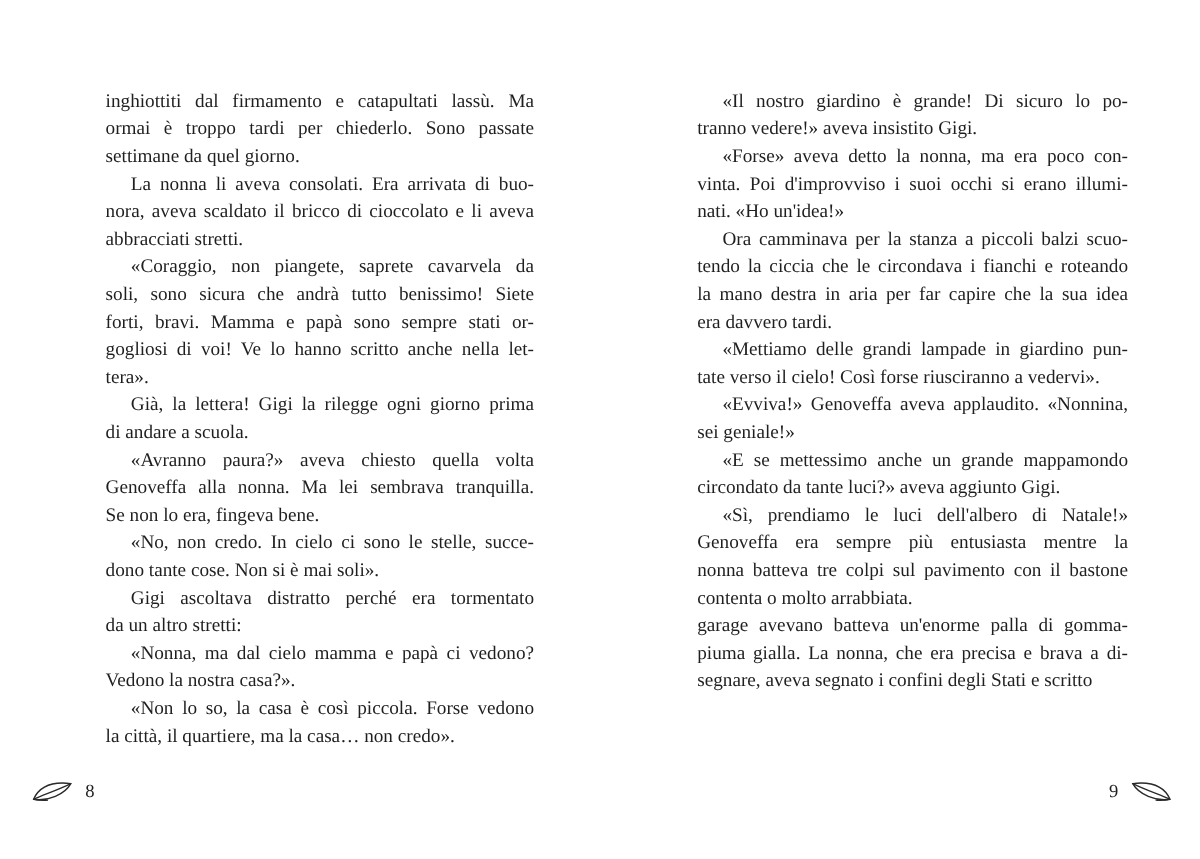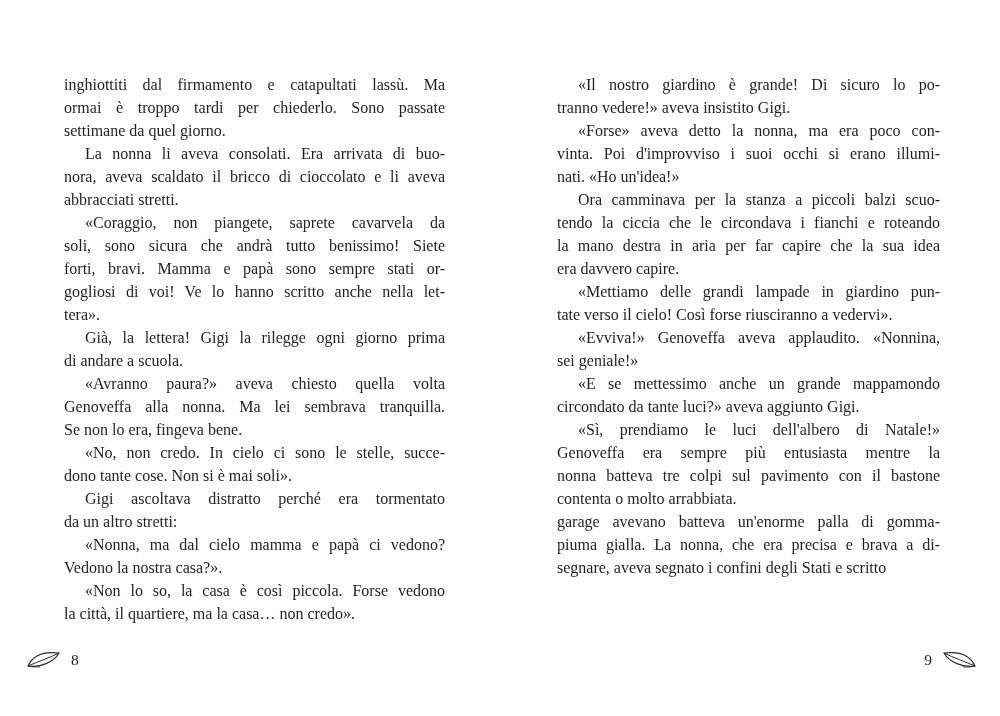--- a/index.html
+++ b/index.html
@@ -24,20 +24,21 @@
   }
   .text-col.left  { left: 64px;  width: 381px; }
   .text-col.right { left: 557px; width: 383px; }
 
   .line {
     text-align: justify;
     text-align-last: justify;
     height: 23px;
     overflow: hidden;
     white-space: normal;
+    margin-left: 24px;
   }
   .line.para-end { text-align-last: left; }
   .line.indent   { text-indent: 21px; }
 
   .footer {
     position: absolute;
     top: 650px;
     display: flex;
     align-items: center;
     gap: 10px;
@@ -83,21 +84,21 @@
 
   <div class="text-col right">
       <div class="line indent">«Il nostro giardino è grande! Di sicuro lo po-</div>
       <div class="line para-end">tranno vedere!» aveva insistito Gigi.</div>
       <div class="line indent">«Forse» aveva detto la nonna, ma era poco con-</div>
       <div class="line">vinta. Poi d'improvviso i suoi occhi si erano illumi-</div>
       <div class="line para-end">nati. «Ho un'idea!»</div>
       <div class="line indent">Ora camminava per la stanza a piccoli balzi scuo-</div>
       <div class="line">tendo la ciccia che le circondava i fianchi e roteando</div>
       <div class="line">la mano destra in aria per far capire che la sua idea</div>
-      <div class="line para-end">era davvero capire.</div>
+      <div class="line para-end">era davvero tardi.</div>
       <div class="line indent">«Mettiamo delle grandi lampade in giardino pun-</div>
       <div class="line para-end">tate verso il cielo! Così forse riusciranno a vedervi».</div>
       <div class="line indent">«Evviva!» Genoveffa aveva applaudito. «Nonnina,</div>
       <div class="line para-end">sei geniale!»</div>
       <div class="line indent">«E se mettessimo anche un grande mappamondo</div>
       <div class="line para-end">circondato da tante luci?» aveva aggiunto Gigi.</div>
       <div class="line indent">«Sì, prendiamo le luci dell'albero di Natale!»</div>
       <div class="line">Genoveffa era sempre più entusiasta mentre la</div>
       <div class="line">nonna batteva tre colpi sul pavimento con il bastone</div>
       <div class="line para-end">contenta o molto arrabbiata.</div>

